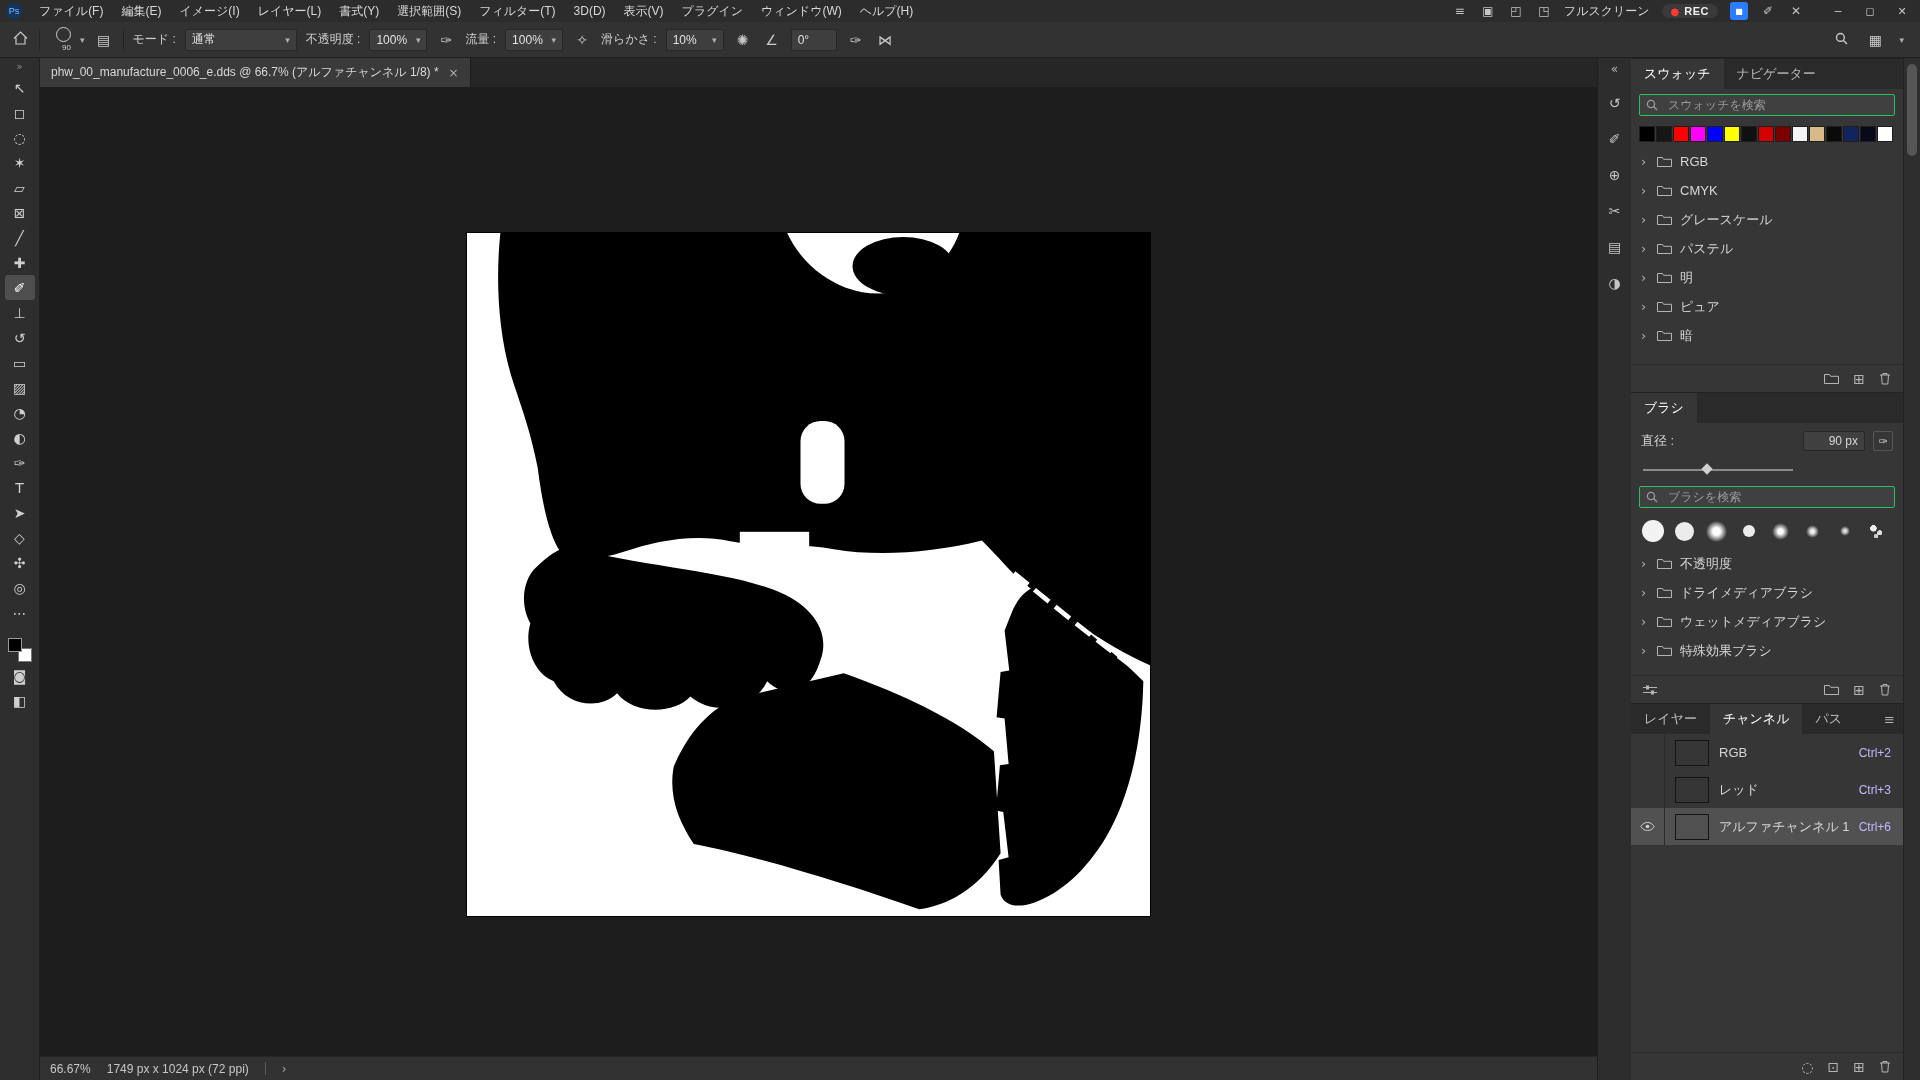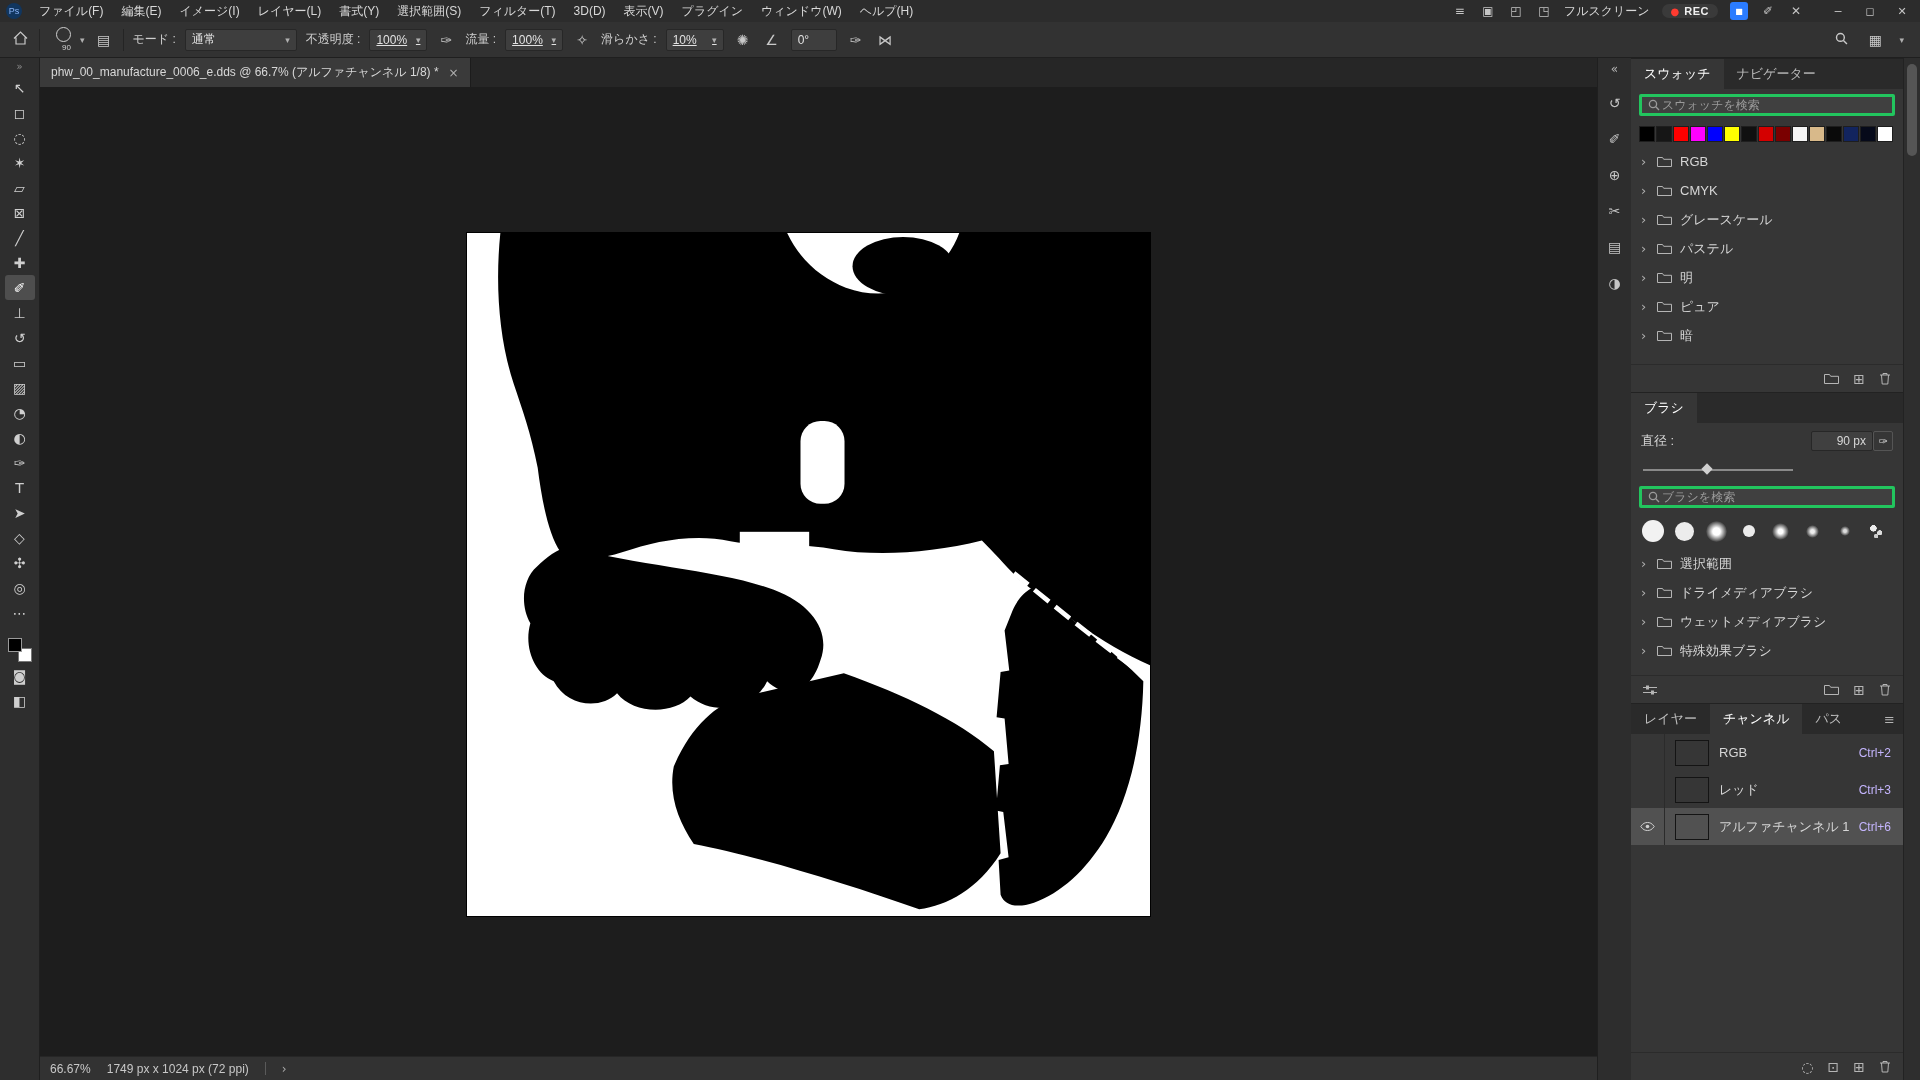--- a/index.html
+++ b/index.html
@@ -28,21 +28,21 @@
     border-bottom:1px solid #1f1f1f; display:flex; align-items:center; gap:9px; padding:0 10px;
     color:#cfcfcf; font-size:12px; }
   .vsep { width:1px; height:22px; background:#242424; }
   #brush-preview { display:flex; flex-direction:column; align-items:flex-end; width:22px; }
   #brush-circle { width:15px; height:15px; border:1.5px solid #cfcfcf; border-radius:50%; }
   #brush-size-num { font-size:8px; color:#cfcfcf; margin-top:1px; }
   .caret { color:#b0b0b0; font-size:9px; }
   .ob-ic { font-size:14px; color:#c9c9c9; width:20px; text-align:center; }
   .field { height:22px; background:#3e3e3e; border:1px solid #272727; border-radius:2px;
     display:flex; align-items:center; justify-content:space-between; padding:0 6px; gap:6px; color:#e2e2e2; }
-  .f-mode { width:112px; } .f-num { width:58px;text-decoration:underline; } .f-angle { width:46px; }
+  .f-mode { width:112px; } .f-num { width:58px; } .f-angle { width:46px; }
   #ob-right { margin-left:auto; display:flex; align-items:center; gap:14px; padding-right:6px; }
 
   
   #tools { position:absolute; left:0; top:58px; width:40px; bottom:0; background:#2e2e2e;
     border-right:1px solid #1f1f1f; display:flex; flex-direction:column; align-items:center; padding-top:3px; }
   #tools-collapse { font-size:10px; color:#8f8f8f; height:14px; }
   .tool { width:30px; height:25px; display:flex; align-items:center; justify-content:center;
     color:#cfcfcf; font-size:14px; border-radius:3px; }
   .tool.selected { background:#4e4e4e; color:#fff; }
   #fgbg { position:relative; width:26px; height:26px; margin-top:12px; }
@@ -74,36 +74,36 @@
 
   
   #panels { position:absolute; left:1631px; top:58px; width:272px; bottom:0; background:#363636;
     display:flex; flex-direction:column; font-size:13px; color:#d6d6d6; }
   .panel { border-top:1px solid #222; display:flex; flex-direction:column; }
   .ptabs { background:#2a2a2a; display:flex; align-items:stretch; height:30px; flex:0 0 30px; }
   .ptab { padding:0 13px; display:flex; align-items:center; color:#bdbdbd; }
   .ptab.active { background:#363636; color:#ffffff; }
   .ptabs .pmenu { margin-left:auto; padding:0 8px; display:flex; align-items:center; color:#b5b5b5; font-size:13px; }
   .search-row { height:32px; flex:0 0 32px; display:flex; align-items:center; padding:0 8px; }
-  .searchbox { flex:1; height:22px; background:#404040; border:3px solid #22c55e; border-radius:2px;
-    display:flex; align-items:center; gap:2px; padding:0 6px; color:#9b9b9b; font-size:12px; }
+  .searchbox { flex:1; height:22px; background:#404040; border:1px solid #22c55e; border-radius:2px;
+    display:flex; align-items:center; gap:10px; padding:0 6px; color:#9b9b9b; font-size:12px; }
   .swatch-row { height:26px; flex:0 0 26px; display:flex; align-items:center; gap:1px; padding:0 8px; }
   .swatch { width:16px; height:16px; border:1px solid #1e1e1e; }
   .group-list { display:flex; flex-direction:column; }
   .group-row { height:29px; flex:0 0 29px; display:flex; align-items:center; gap:8px; padding-left:10px; }
   .chev { color:#b0b0b0; font-size:13px; width:8px; }
   .pfooter { height:28px; flex:0 0 28px; border-top:1px solid #2b2b2b; display:flex; align-items:center;
     justify-content:flex-end; gap:14px; padding:0 12px; color:#b5b5b5; }
   .pfooter .left { margin-right:auto; display:flex; align-items:center; }
   .foot-ic { font-size:14px; color:#b5b5b5; display:flex; align-items:center; }
   .spacer-sm { flex:0 0 14px; }
   .spacer-flex { flex:1 1 auto; min-height:10px; }
 
   
-  .diam-row { height:36px; flex:0 0 36px; display:flex; align-items:center; padding:0 10px; }
+  .diam-row { height:36px; flex:0 0 36px; display:flex; align-items:center; gap:8px; padding:0 10px; }
   .val-field { margin-left:auto; width:62px; height:20px; background:#404040; border:1px solid #272727;
     border-radius:2px; display:flex; align-items:center; justify-content:flex-end; padding:0 6px; font-size:12px; }
   .edit-ic { width:20px; height:20px; border:1px solid #555; border-radius:2px; display:flex;
     align-items:center; justify-content:center; font-size:11px; color:#c5c5c5; }
   .slider-row { height:22px; flex:0 0 22px; position:relative; padding:0 12px; }
   .sl-track { position:absolute; left:12px; top:10px; width:150px; height:2px; background:#8a8a8a; }
   .sl-thumb { position:absolute; left:72px; top:6px; width:8px; height:8px; background:#d0d0d0; transform:rotate(45deg); }
   .preset-row { height:36px; flex:0 0 36px; display:flex; align-items:center; gap:5px; padding:0 8px; }
   .preset { width:27px; height:27px; display:flex; align-items:center; justify-content:center; border-radius:2px; }
   .preset .dot { border-radius:50%; }
@@ -531,21 +531,21 @@
         </span>
 
     </div>
     <div class="group-list">
 
         <div class="group-row">
           <span class="chev ic">›</span>
           <svg width="15" height="11" viewBox="0 0 15 11">
             <path d="M.5 1.5h5l1.2 1.8h7.8v7.2H.5z" fill="none" stroke="#b5b5b5"></path>
           </svg>
-          <span>選択範囲</span>
+          <span>不透明度</span>
         </div>
 
         <div class="group-row">
           <span class="chev ic">›</span>
           <svg width="15" height="11" viewBox="0 0 15 11">
             <path d="M.5 1.5h5l1.2 1.8h7.8v7.2H.5z" fill="none" stroke="#b5b5b5"></path>
           </svg>
           <span>ドライメディアブラシ</span>
         </div>
 

